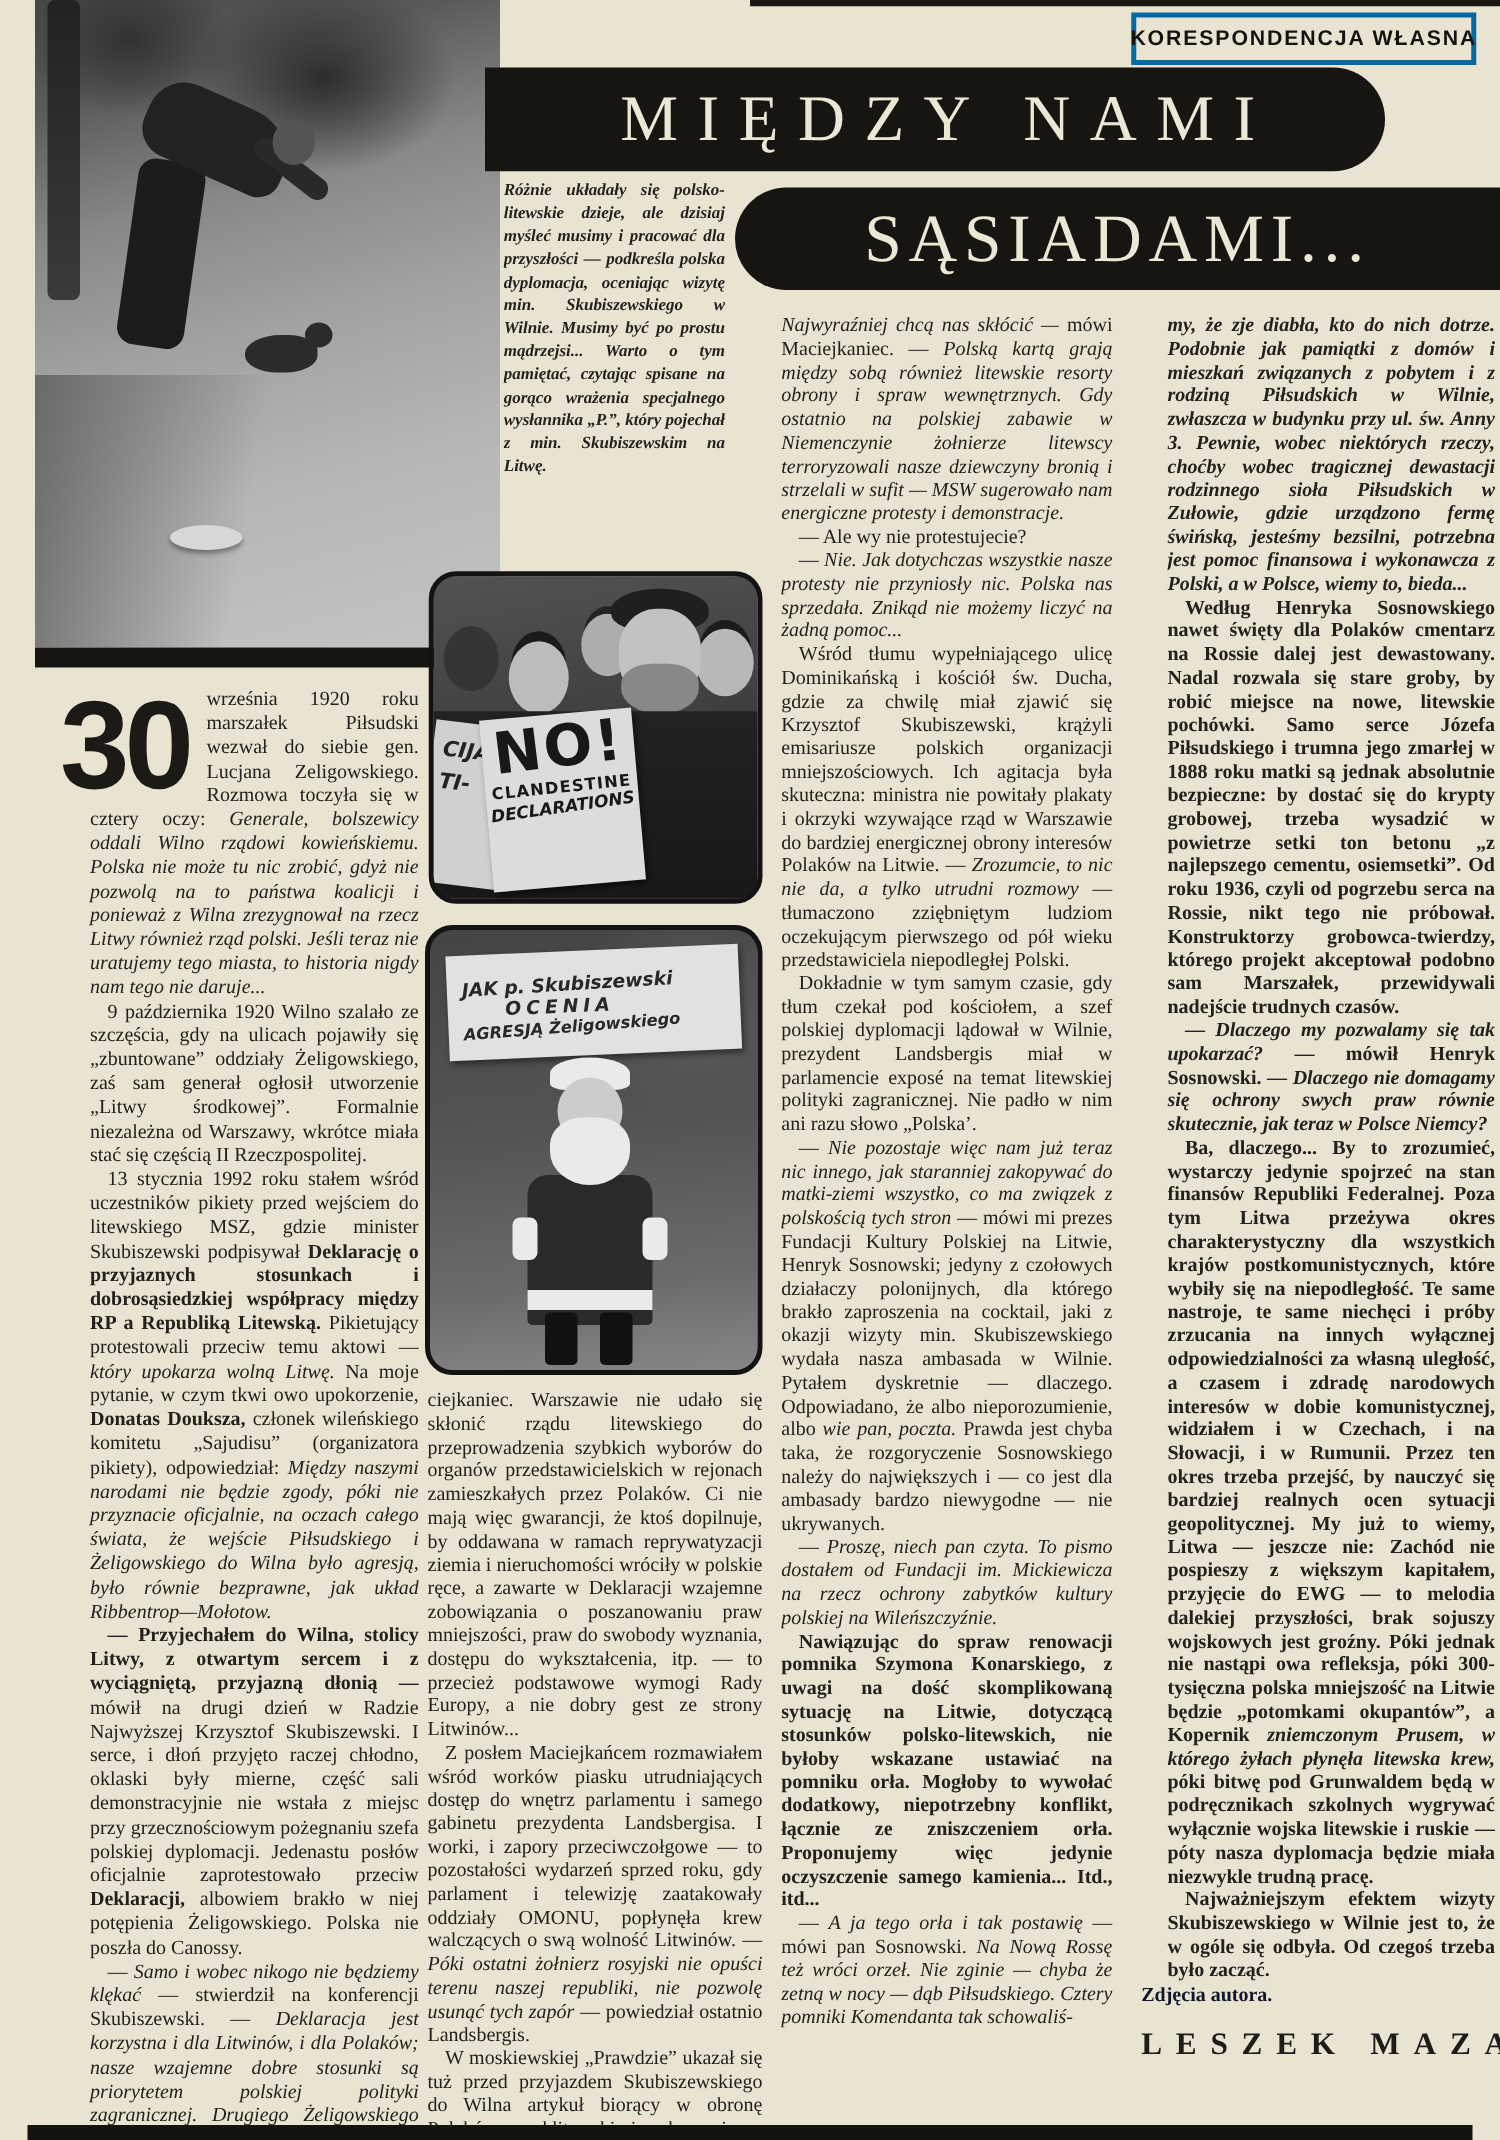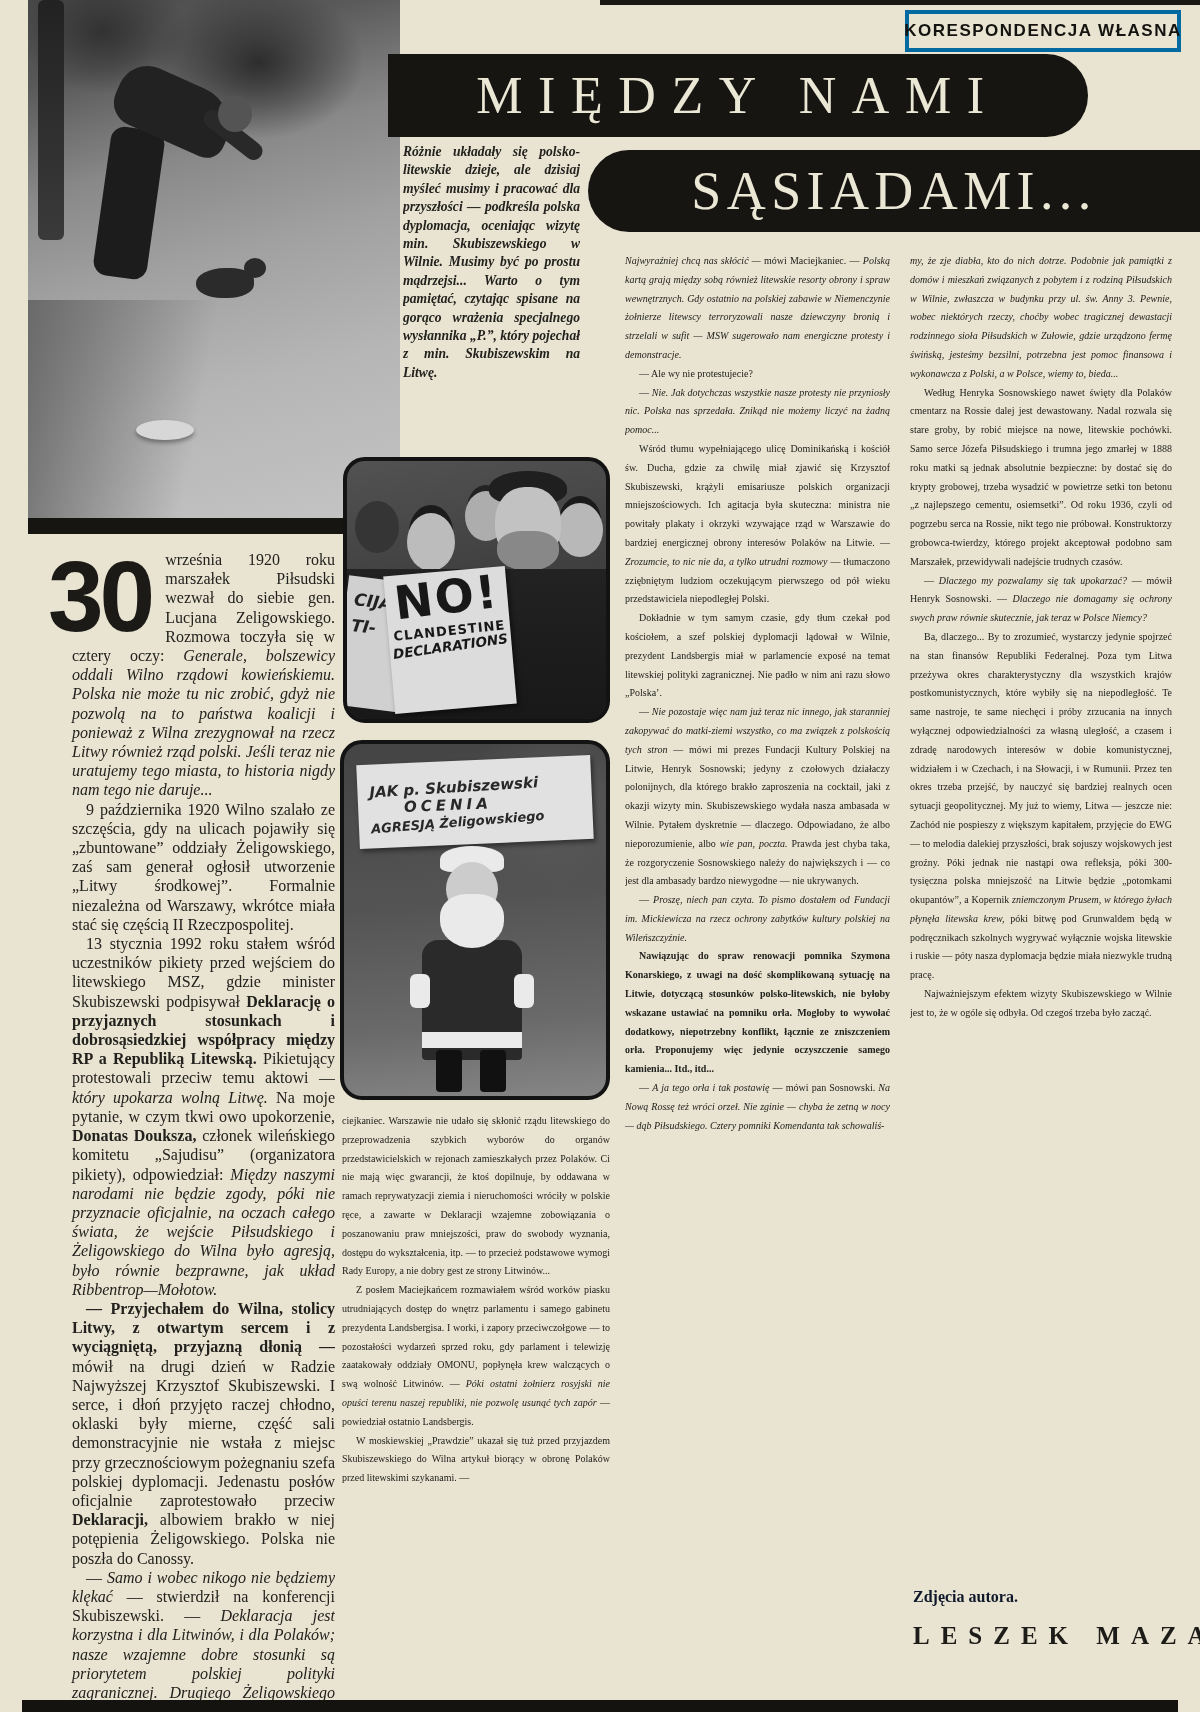--- a/index.html
+++ b/index.html
@@ -13,21 +13,21 @@
   .top-rule{left:600px;top:0;width:600px;height:5px;background:#191813;}
   .badge{
     left:905px;top:10px;width:268px;height:34px;border:4px solid #0369a1;
     background:#e8e4d1;display:flex;align-items:center;justify-content:center;
   }
   .badge span{
     font-family:"Liberation Sans","DejaVu Sans",sans-serif;font-weight:bold;
     font-size:17px;letter-spacing:1.5px;color:#14130f;white-space:nowrap;
   }
   .bar{background:#171512;display:flex;align-items:center;}
-  .bar1{left:388px;top:54px;width:700px;height:83px;border-radius:0 46px 46px 0;justify-content:center;}
+  .bar1{left:388px;top:54px;width:700px;height:83px;border-radius:0 46px 46px 0;justify-content:center;padding-left:20px;}
   .bar2{left:588px;top:150px;width:612px;height:82px;border-radius:44px 0 0 44px;justify-content:center;}
   .bar-text{
     color:#ebe7d5;font-size:52px;letter-spacing:0.30em;white-space:nowrap;
     font-family:"Liberation Serif","DejaVu Serif",serif;
   }
   .bar2 .bar-text{letter-spacing:0.10em;font-size:54px;}
   
   .lead{
     left:403px;top:143px;width:177px;height:318px;overflow:hidden;
     font-weight:bold;font-size:13.6px;line-height:18.4px;text-align:justify;font-style:italic;
@@ -100,29 +100,29 @@
   .s-beard{left:96px;top:150px;width:64px;height:54px;background:#efeadb;border-radius:45% 45% 55% 55%;}
   .s-hat{left:96px;top:102px;width:64px;height:26px;background:#efeadb;border-radius:50% 50% 20% 20%;}
   .s-coat{left:78px;top:196px;width:100px;height:120px;background:#2b2a24;border-radius:16px 16px 4px 4px;}
   .s-trim{left:78px;top:288px;width:100px;height:16px;background:#efeadb;}
   .s-cuff1{left:66px;top:230px;width:20px;height:34px;background:#efeadb;border-radius:6px;}
   .s-cuff2{left:170px;top:230px;width:20px;height:34px;background:#efeadb;border-radius:6px;}
   .s-boot1{left:92px;top:306px;width:26px;height:42px;background:#12110e;border-radius:4px;}
   .s-boot2{left:136px;top:306px;width:26px;height:42px;background:#12110e;border-radius:4px;}
   
   .article{overflow:hidden;}
-  .article p{margin:0;font-size:10px;line-height:18.8px;text-align:justify;}
+  .article p{margin:0;font-size:16px;line-height:18.8px;text-align:justify;}
   .article p.ind{text-indent:14px;}
   .article .i{font-style:italic;}
   .article .b{font-weight:bold;}
   .col1{left:48px;top:550px;width:287px;height:1150px;}
   .col1 p{font-size:16px;line-height:19.2px;margin-left:24px;}
   .col2{left:342px;top:1112px;width:268px;height:592px;}
   .col3{left:625px;top:252px;width:265px;height:1450px;}
-  .col4{left:910px;top:252px;width:262px;height:1360px;}
+  .col4{left:934px;top:252px;width:262px;height:1360px;font-weight:bold;}
   .dropcap{
     float:left;font-family:"Liberation Sans","DejaVu Sans",sans-serif;font-weight:bold;
     font-size:100px;line-height:80px;margin:6px 14px 4px 0;color:#1b1a16;letter-spacing:-4px;
   }
   
   .author{
     left:913px;top:1622px;width:265px;font-weight:bold;font-size:25px;
     letter-spacing:11px;white-space:nowrap;color:#1d1c18;
   }
   .credit{left:913px;top:1588px;font-weight:bold;font-size:16px;color:#0f172a;}

